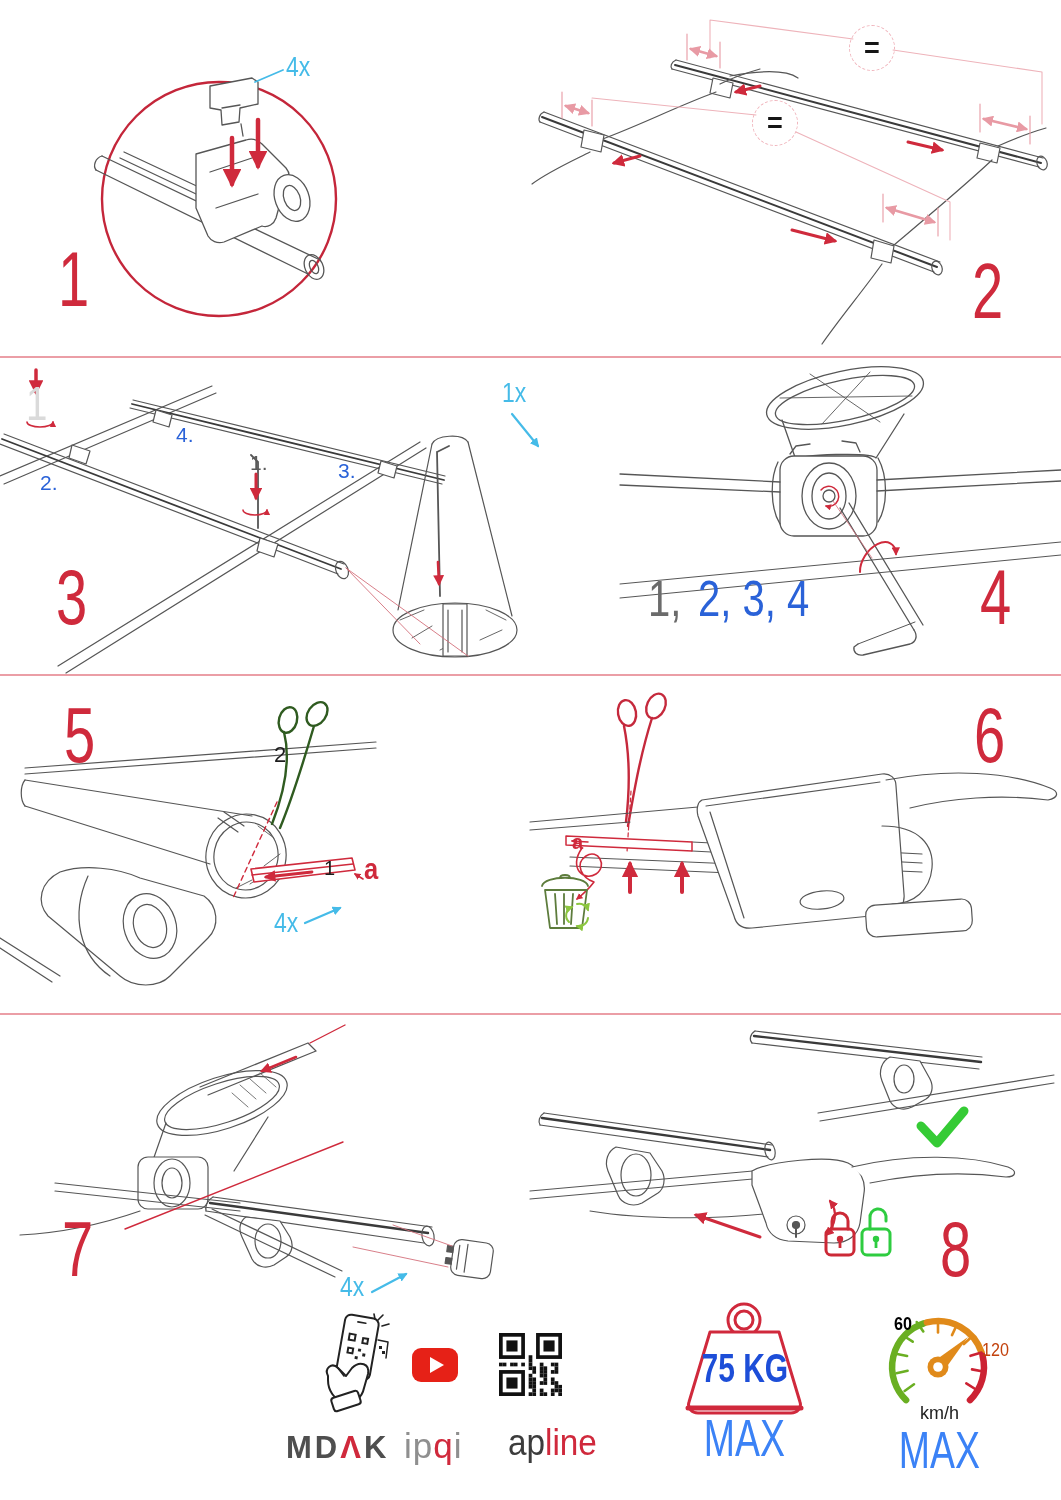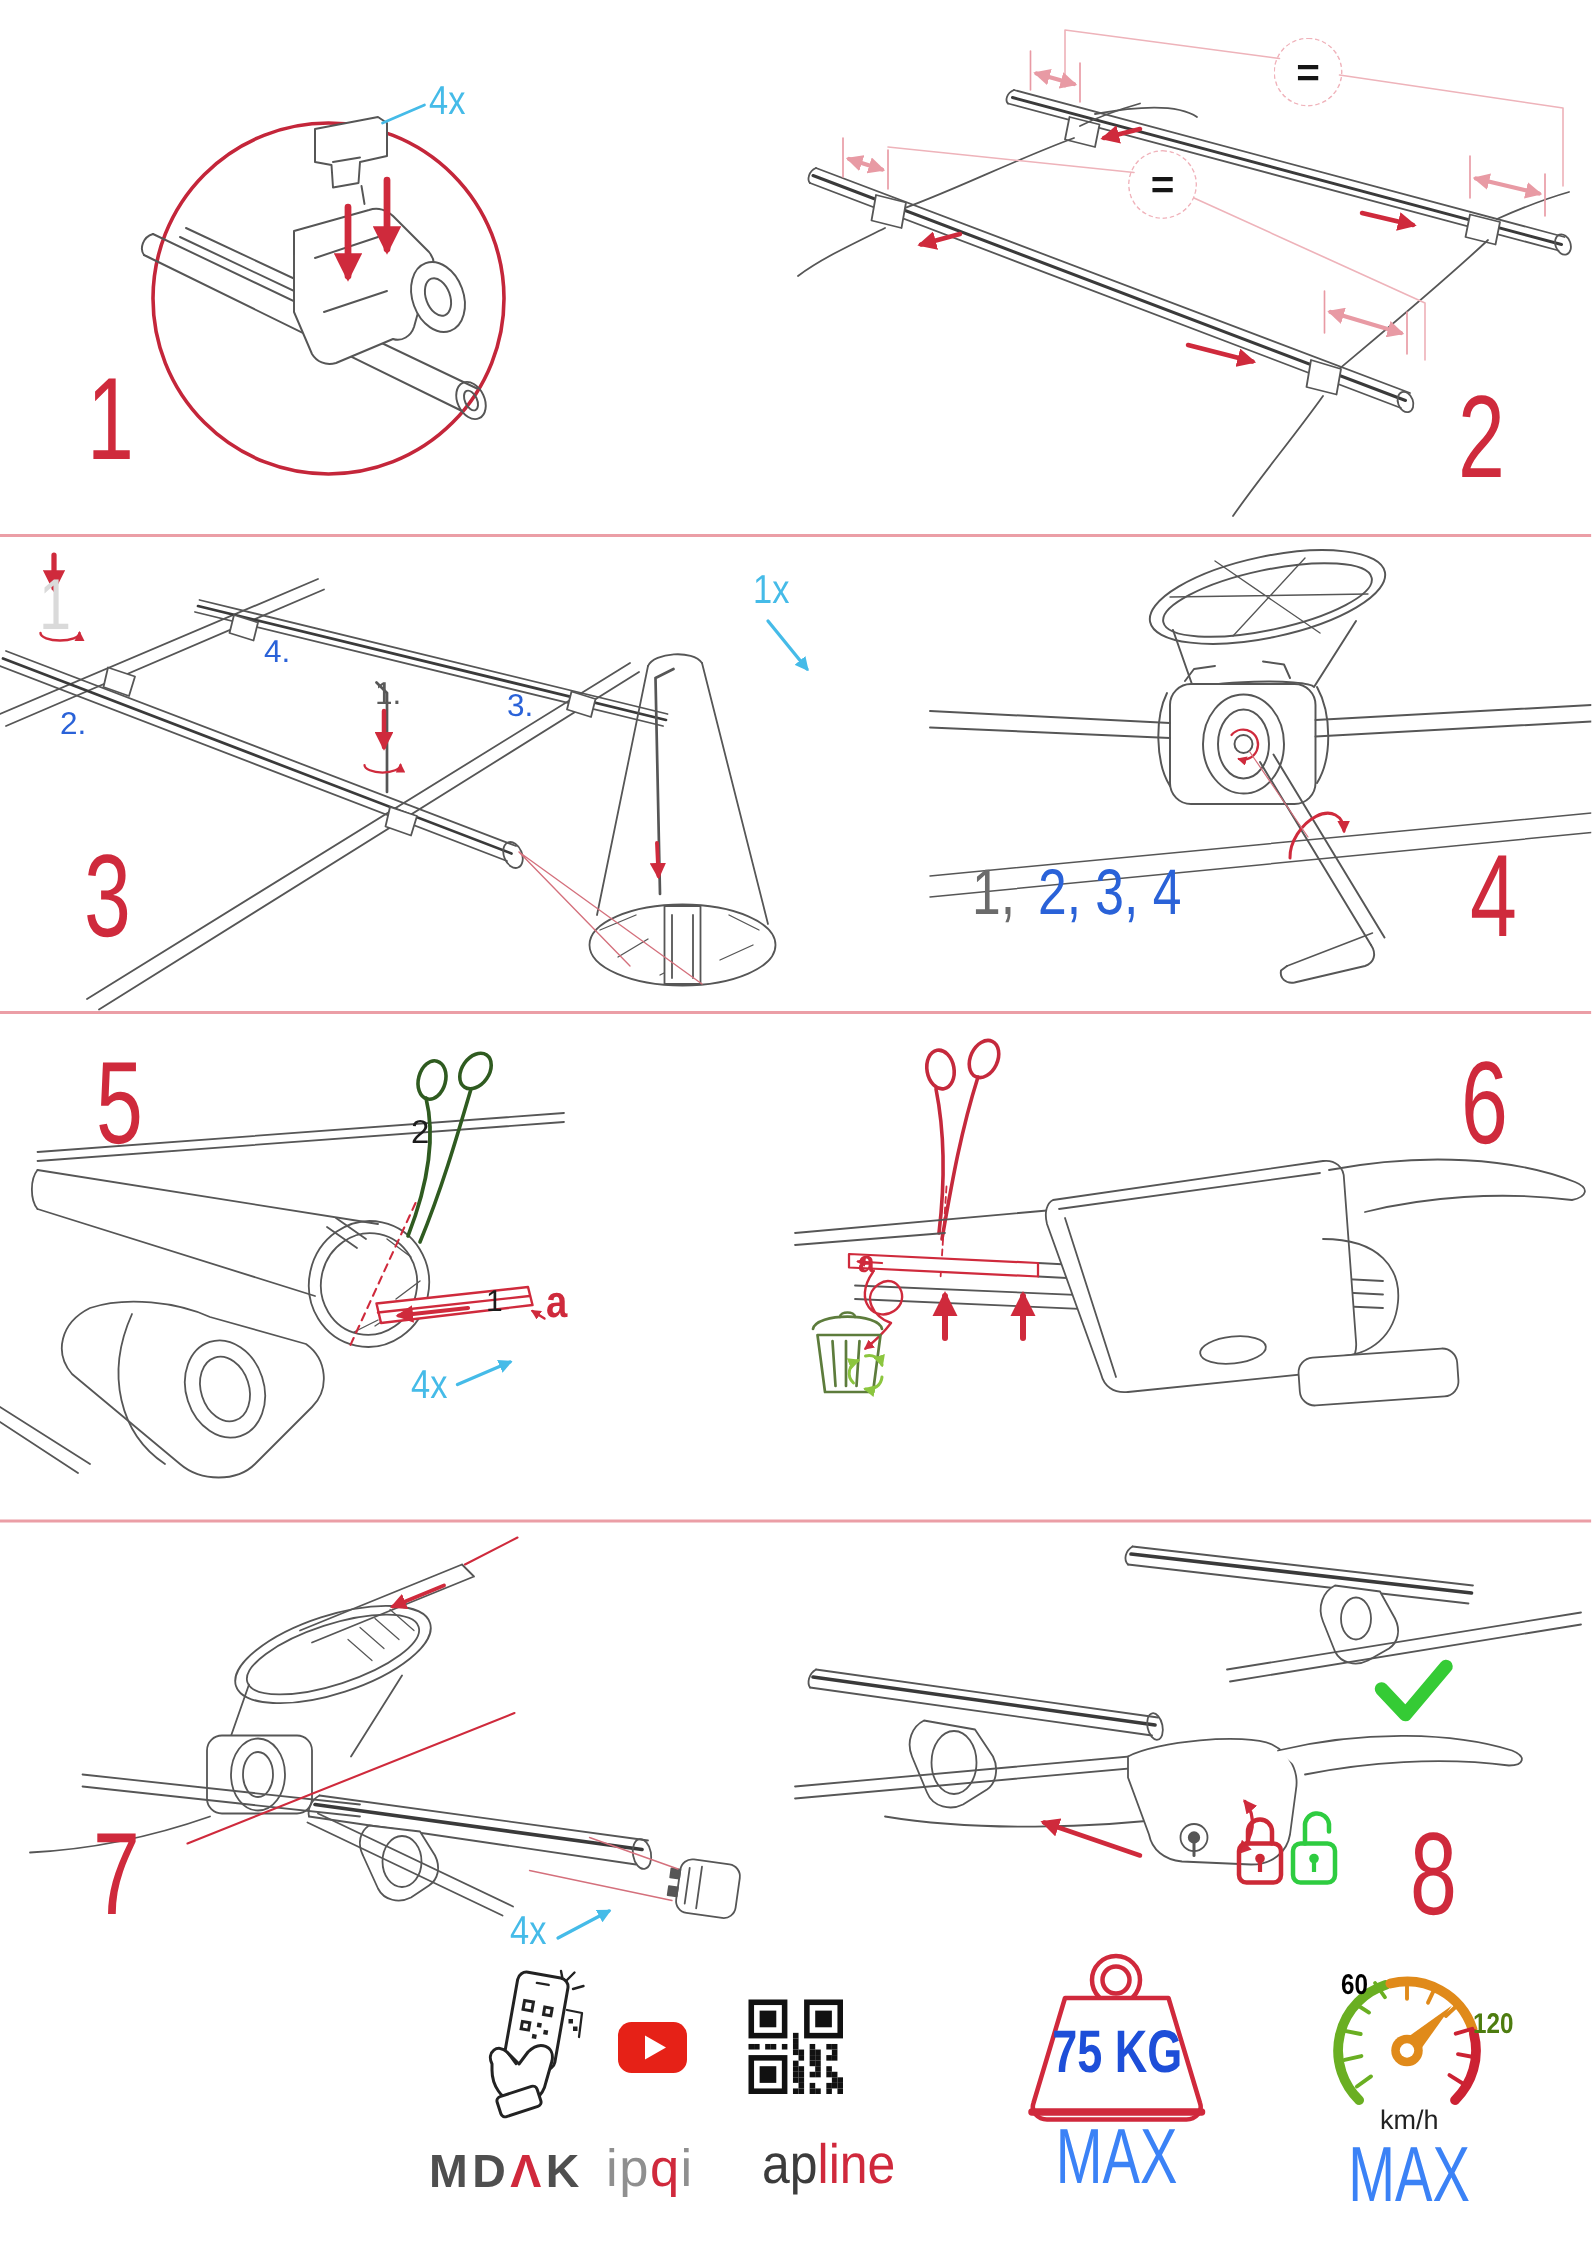--- a/index.html
+++ b/index.html
@@ -12,39 +12,39 @@
   .num{color:#cf2a3c;font-size:78px;font-weight:500;}
   .num>span{display:inline-block;transform:scaleX(.72);transform-origin:0 0;}
   .cyan{color:#45bbe8;font-size:27px;font-weight:500;}
   .cyan>span{display:inline-block;transform:scaleX(.85);transform-origin:0 0;}
   .blue{color:#2a62d8;font-size:21px;font-weight:500;}
   .gray{color:#5a5a5a;font-size:21px;font-weight:500;}
   .ghost{color:#dadada;font-size:48px;font-weight:500;}
   .divider{position:absolute;left:0;width:1061px;height:2px;background:#eb9ea6;}
   .eq{position:absolute;width:44px;height:44px;border:1.6px dashed #f0b3bb;border-radius:50%;
       display:flex;align-items:center;justify-content:center;font-weight:700;font-size:27px;color:#151515;}
-  .seq{font-size:43px;font-weight:500;}
+  .seq{font-size:50px;font-weight:500;}
   .seq .done{color:#6b6b6b;}
   .seq .todo{color:#2a62d8;margin-left:8px;}
   .blk{color:#1c1c1c;}
   .reda{color:#cf2a3c;font-weight:700;}
   .brand-top{color:#3a28b5;font-size:66px;font-weight:600;letter-spacing:3px;}
   .brand-bot{font-size:36px;font-weight:600;color:#1a1a1a;letter-spacing:.5px;}
   .brand-bot .pt{color:#d0293c;}
   .mdak{font-size:31px;font-weight:700;color:#4f4f4f;letter-spacing:3px;}
   .mdak .crt{color:#d0293c;}
   .ipqi{font-size:35px;font-weight:400;color:#8f8f8f;letter-spacing:1px;}
   .ipqi .q{color:#d0293c;}
   .apline{font-size:37px;font-weight:500;color:#3c3c3c;}
   .apline .ln{color:#d0293c;}
   .kg{color:#1d4ed8;font-size:40px;font-weight:600;}
   .max{color:#3b82f6;font-size:52px;font-weight:500;}
   .ctr{text-align:center;}
   .sp60{color:#000000;font-size:19px;font-weight:600;}
-  .sp120{color:#4d7c0f;font-size:19px;font-weight:700;}
+  .sp120{color:#c2410c;font-size:19px;font-weight:400;}
   .kmh{color:#222;font-size:18px;font-weight:500;}
 </style>
 </head>
 <body>
 
 <div id="page">
 
   <svg width="0" height="0">
     <defs>
       <marker id="mr" viewBox="0 0 10 10" refX="8" refY="5" markerWidth="4.2" markerHeight="4.2" orient="auto-start-reverse">

